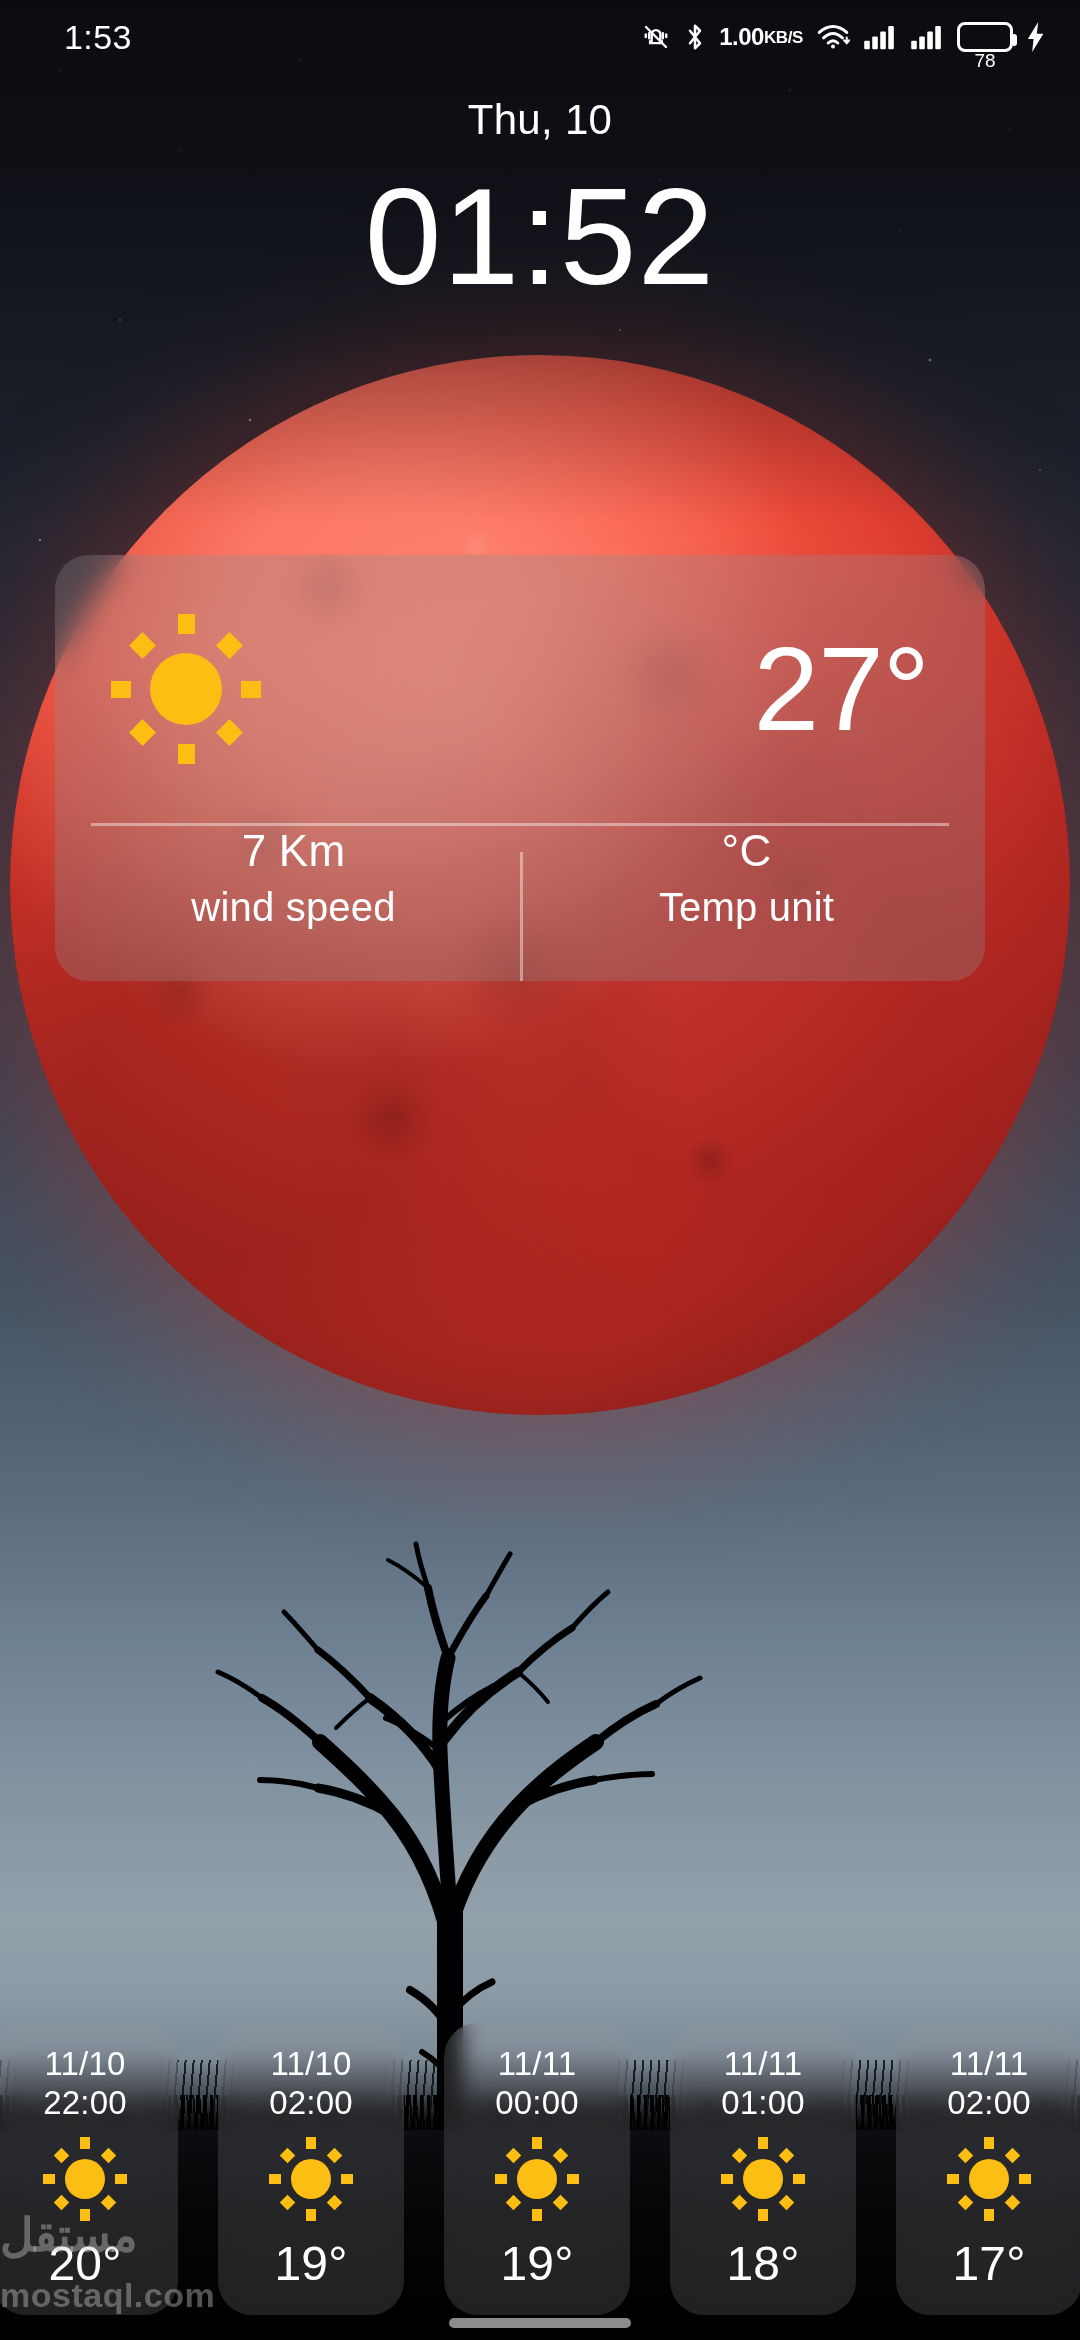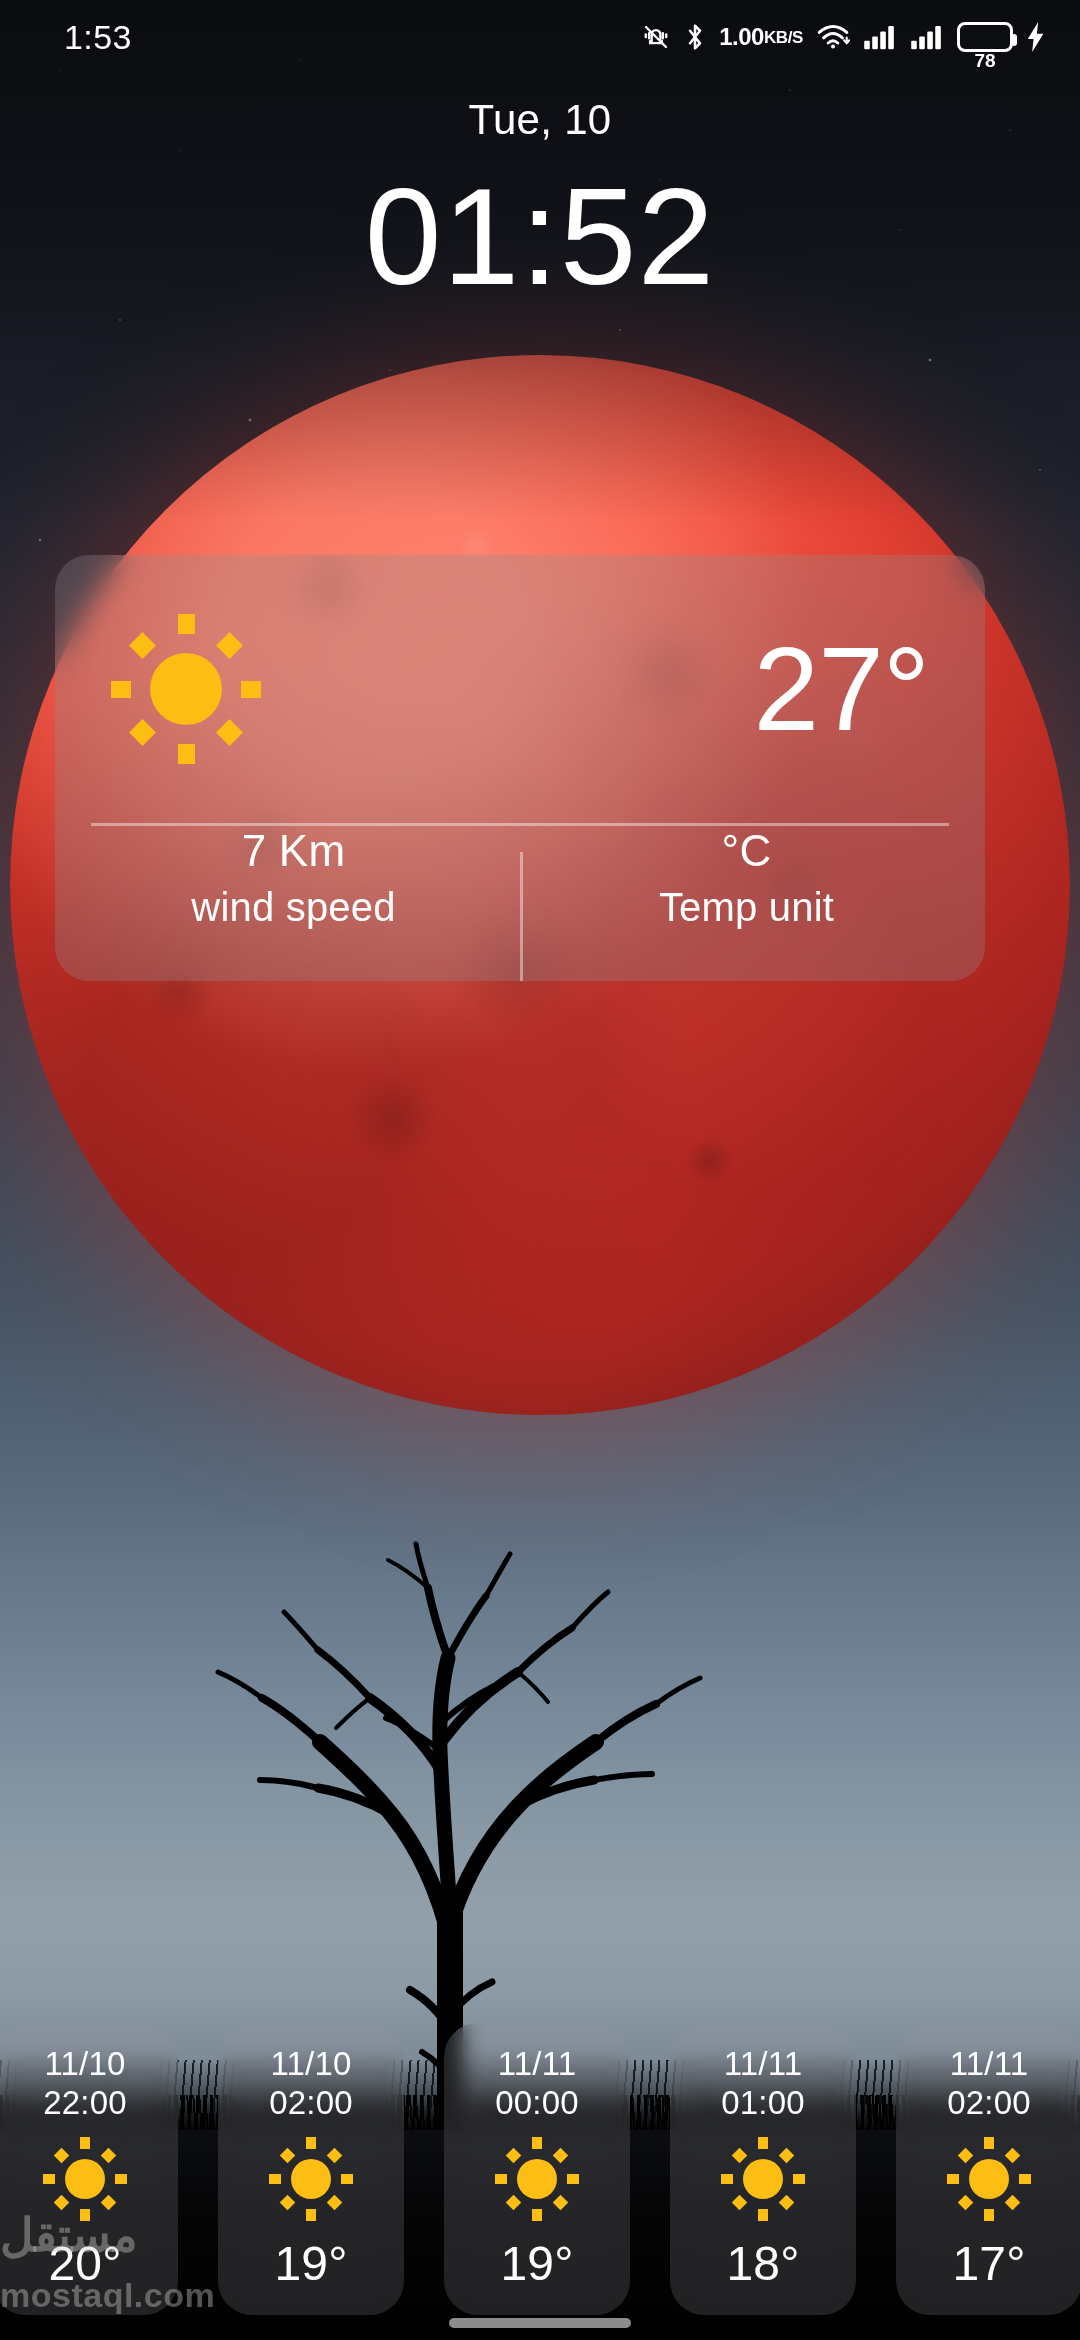--- a/index.html
+++ b/index.html
@@ -141,21 +141,21 @@
   .net-speed .ns-v { font-size:24px; font-weight:700; letter-spacing:-.5px; }
   .net-speed .ns-u { font-size:17px; font-weight:700; letter-spacing:-.4px; margin-top:1px; }
   .batt {
     border:3px solid #fff; border-radius:8px; width:56px; height:30px;
     display:flex; align-items:center; justify-content:center; position:relative;
   }
   .batt:after {
     content:""; position:absolute; right:-7px; top:9px; width:4px; height:12px;
     background:#fff; border-radius:0 3px 3px 0;
   }
-  .batt-txt { font-size:19px; font-weight:700;margin-top:48px; }
+  .batt-txt { font-size:19px; font-weight:400;margin-top:48px; }
 
   
   #clock-area {
     position:absolute; left:0; top:96px; width:1080px; text-align:center;
     z-index:20; color:#fff;
   }
   #clock-date { font-size:42px; font-weight:300; letter-spacing:.3px; }
   #clock-time {
     font-size:138px; font-weight:200; letter-spacing:1px;
     line-height:1.02; margin-top:22px;
@@ -359,21 +359,21 @@
     </span>
     <span class="sb-ico">
       <svg width="20" height="30" viewBox="0 0 12 22" fill="#fff">
         <path d="M7.6 0L0 12.4h4.2L3.2 22 11.4 8.6H6.6z"></path>
       </svg>
     </span>
   </div>
 </div>
 
 <div id="clock-area">
-  <div id="clock-date">Tue, 10</div>
+  <div id="clock-date">Thu, 10</div>
   <div id="clock-time">01:52</div>
 </div>
 
 <div id="weather-widget">
   <div class="ww-top">
     <div class="sun-ico">
       <span class="sun-core"></span>
       <span class="ray v t"></span>
         <span class="ray v b"></span>
       <span class="ray h l"></span>

